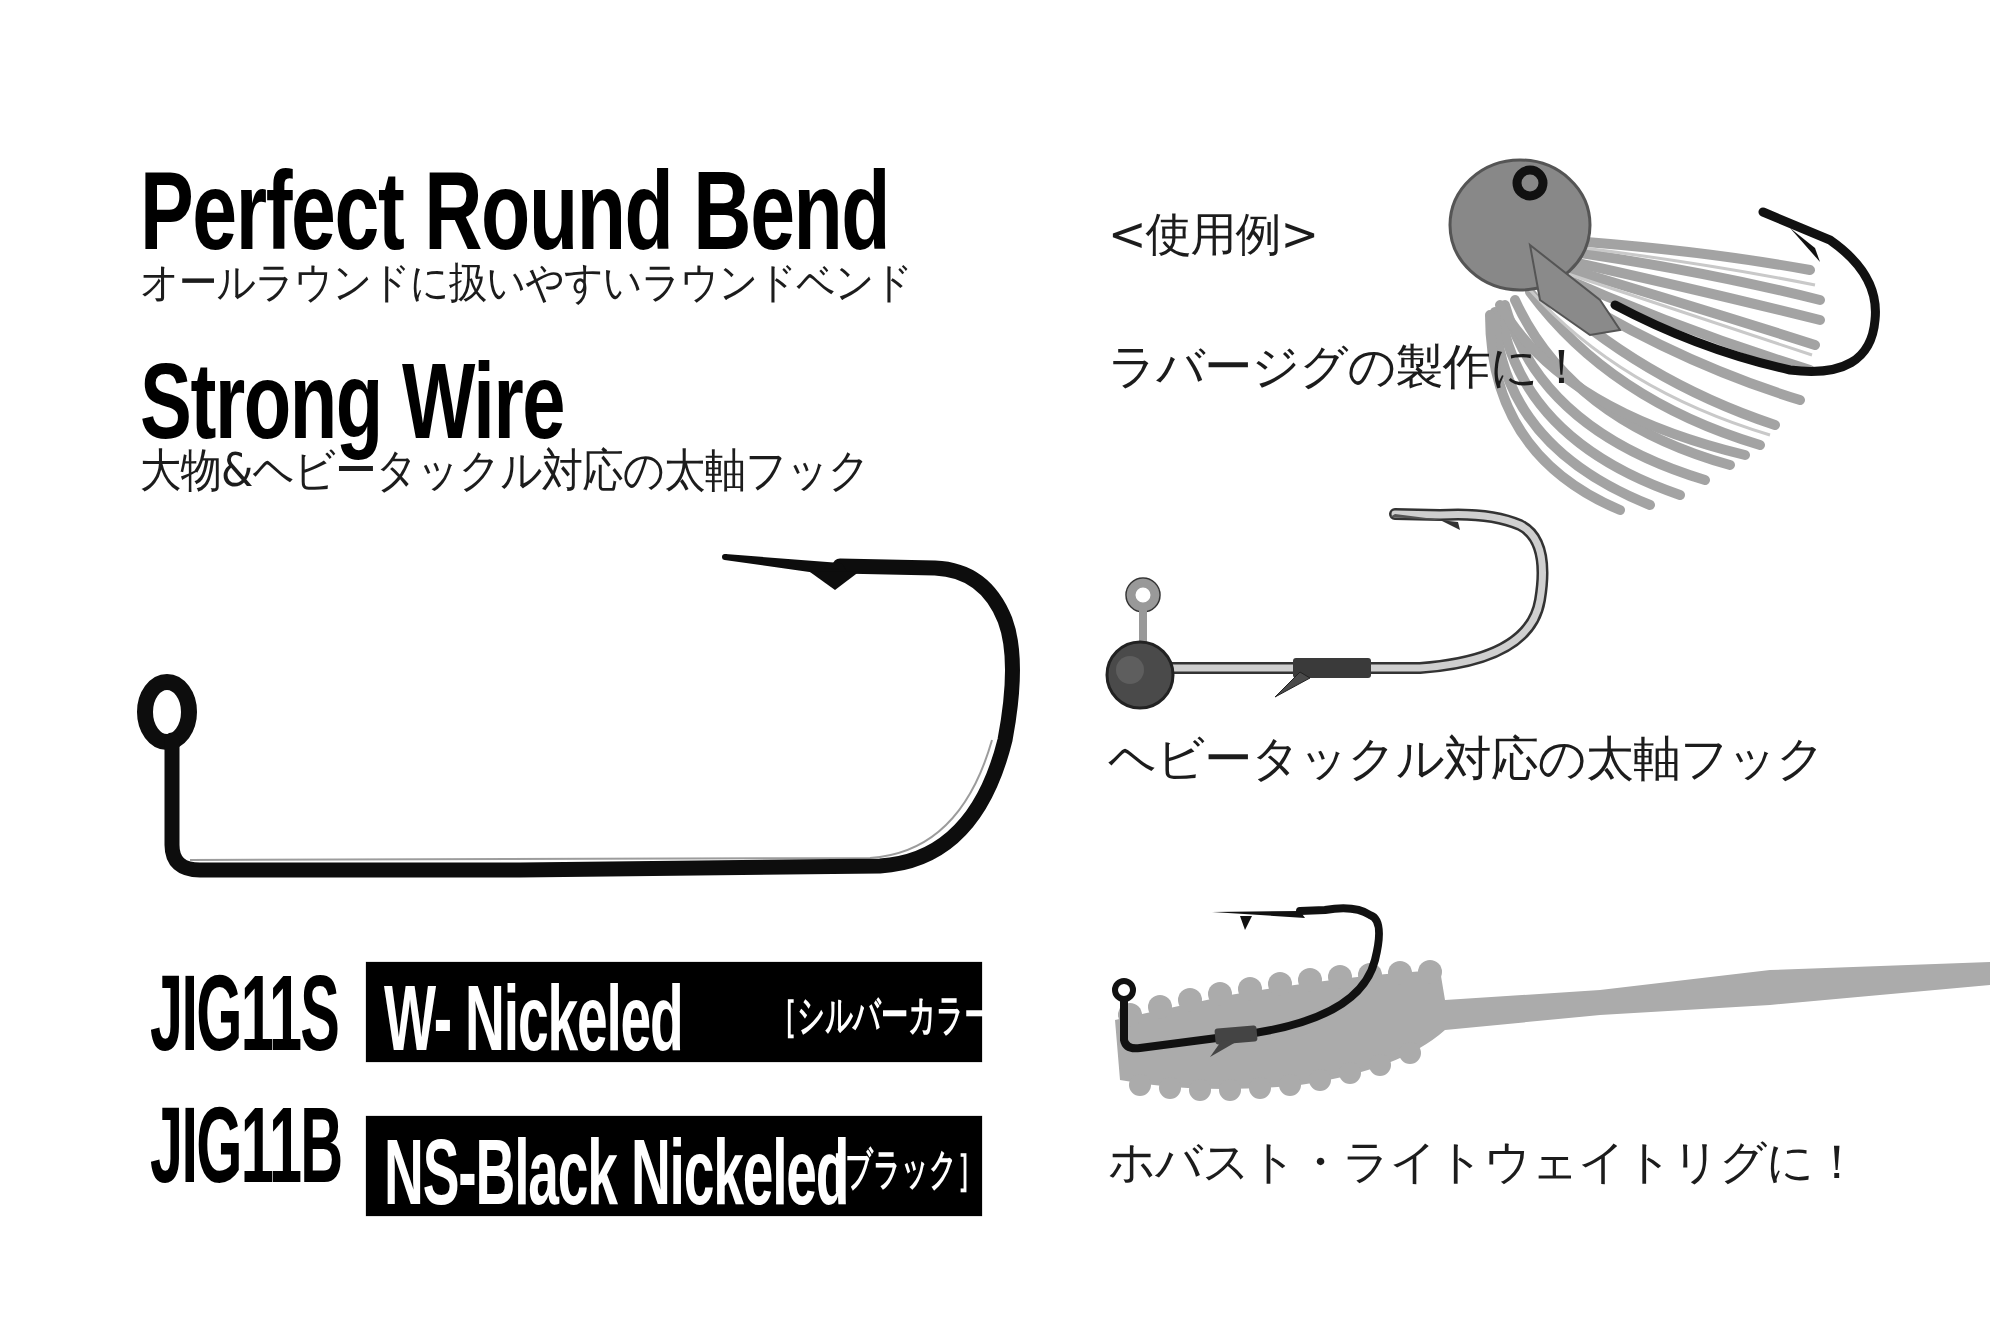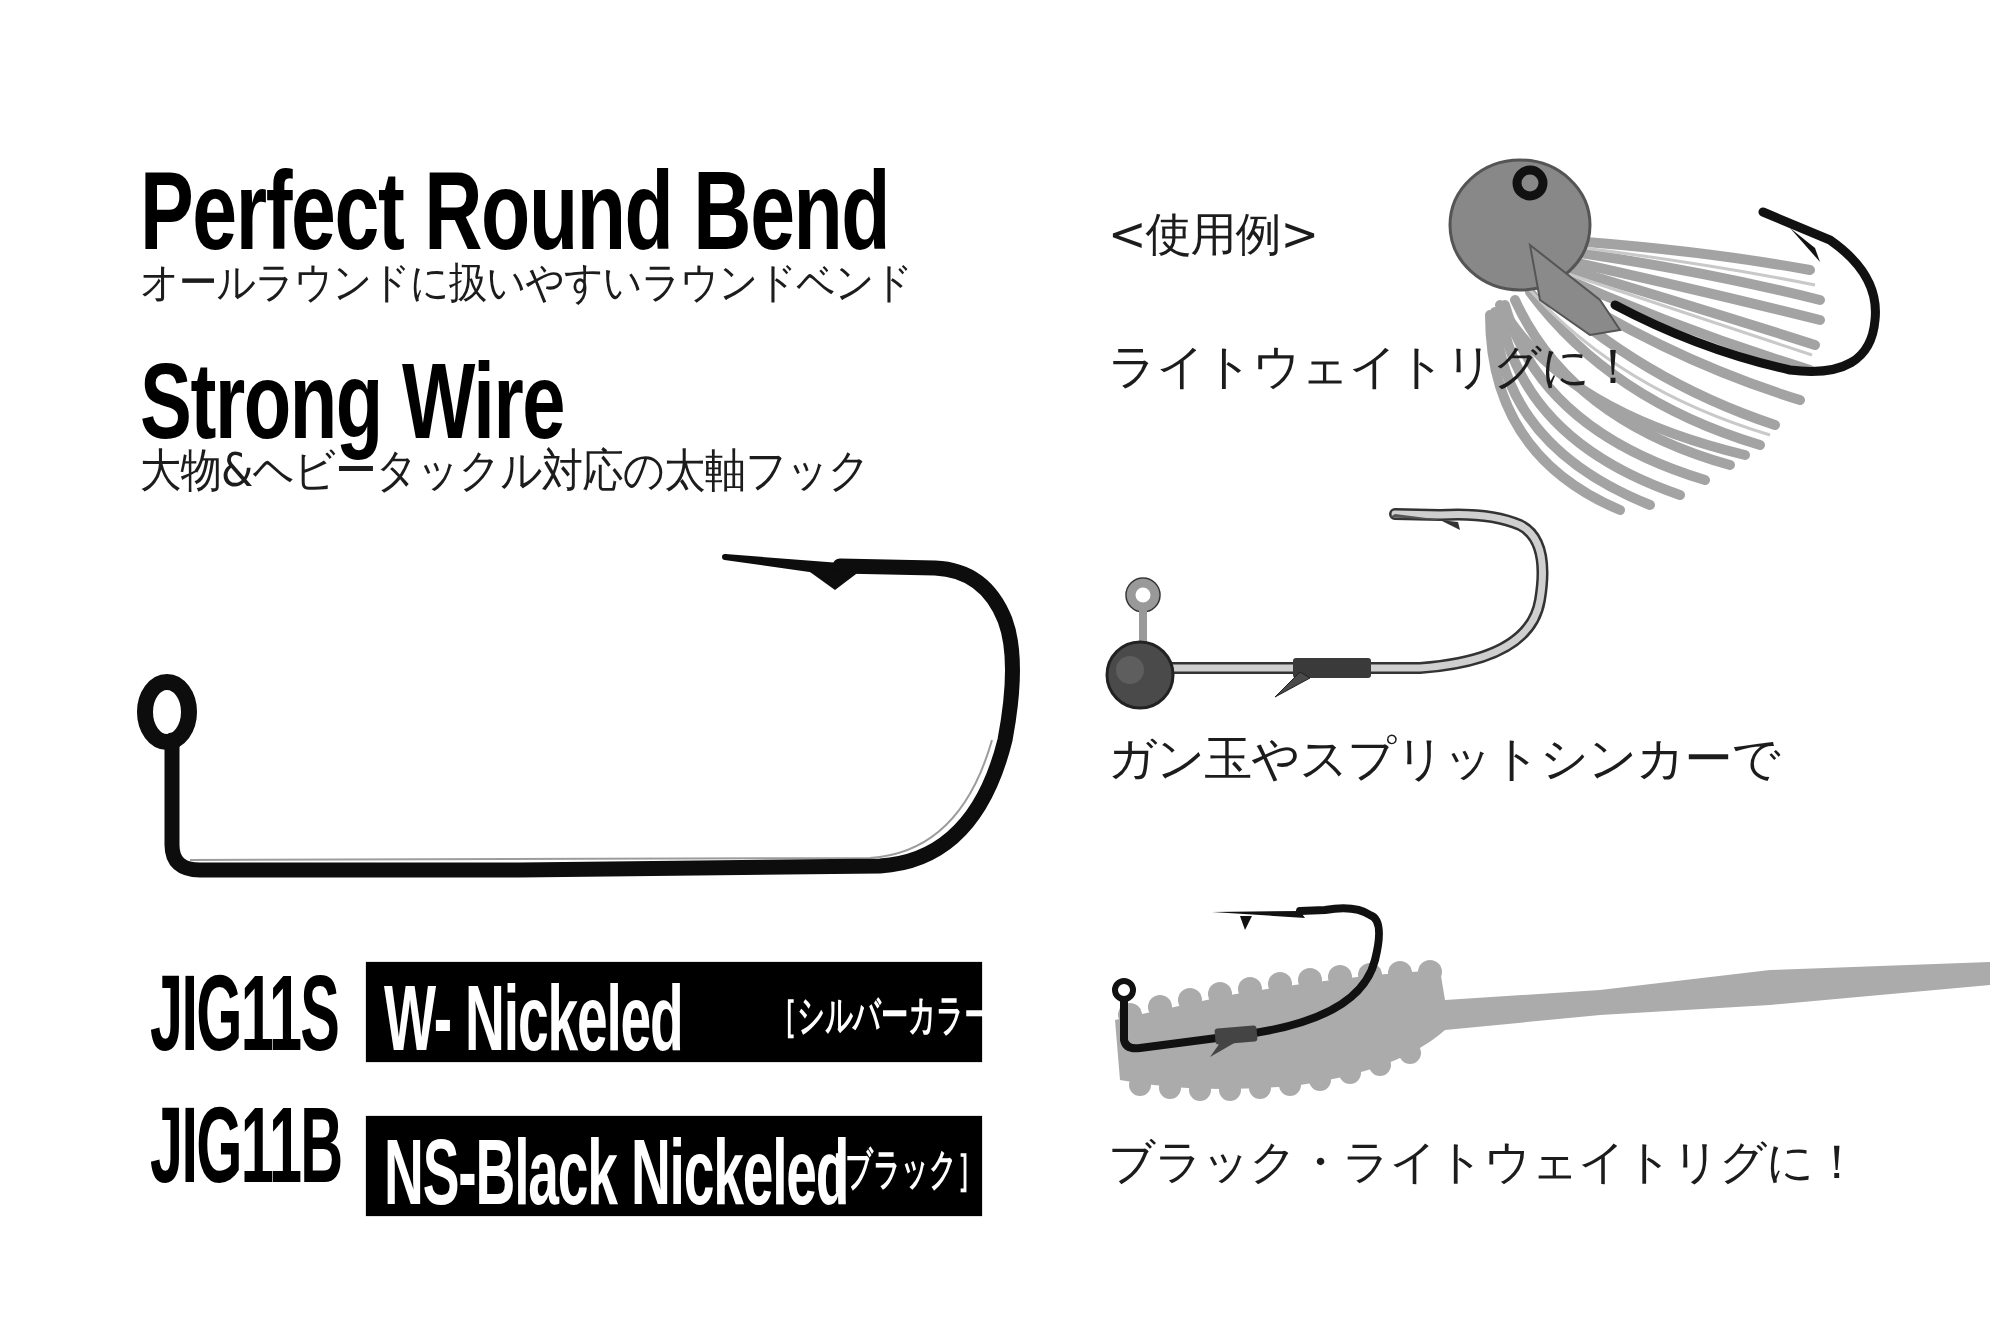--- a/index.html
+++ b/index.html
@@ -97,42 +97,42 @@
 
   <ellipse cx="1520" cy="225" rx="70" ry="65" fill="#888" stroke="#555" stroke-width="3"></ellipse>
   <path d="M1530 245 L1600 300 L1620 330 L1590 335 L1540 300 Z" fill="#8a8a8a" stroke="#555" stroke-width="2"></path>
 
   <circle cx="1530" cy="183" r="13" fill="none" stroke="#111" stroke-width="9"></circle>
 
   <path d="M1615 305 Q1700 350 1790 370 Q1870 380 1875 320 Q1880 275 1830 240 L1763 212" fill="none" stroke="#111" stroke-width="9" stroke-linecap="round"></path>
   <path d="M1790 228 L1815 248 L1820 262 Z" fill="#111"></path>
 </svg>
 <div id="t1" class="abs jp rtext">
-  <div>ライトウェイトリグに！</div>
+  <div>ラバージグの製作に！</div>
 </div>
 
 <svg style="left:0;top:0;" width="2000" height="1317">
 
   <circle cx="1143" cy="595" r="12" fill="none" stroke="#999" stroke-width="9"></circle>
   <circle cx="1143" cy="595" r="17" fill="none" stroke="#333" stroke-width="1.5"></circle>
   <line x1="1143" y1="610" x2="1143" y2="660" stroke="#999" stroke-width="8"></line>
 
   <path d="M1145 668 L1420 668 Q1530 660 1540 600 Q1550 540 1520 525 Q1490 512 1440 515 L1395 514" fill="none" stroke="#333" stroke-width="12" stroke-linecap="round"></path>
   <path d="M1145 668 L1420 668 Q1530 660 1540 600 Q1550 540 1520 525 Q1490 512 1440 515 L1395 514" fill="none" stroke="#cfcfcf" stroke-width="7" stroke-linecap="round"></path>
   <path d="M1395 514 L1390 517 L1450 521 Z" fill="#555"></path>
   <path d="M1440 520 L1460 530 L1458 522 Z" fill="#333"></path>
 
   <rect x="1293" y="658" width="78" height="20" rx="3" fill="#3a3a3a"></rect>
   <path d="M1300 672 L1275 697 L1310 678 Z" fill="#4a4a4a" stroke="#222" stroke-width="1"></path>
 
   <circle cx="1140" cy="675" r="33" fill="#4a4a4a" stroke="#222" stroke-width="3"></circle>
   <circle cx="1130" cy="670" r="14" fill="#666" opacity="0.7"></circle>
 </svg>
 <div id="t2" class="abs jp rtext">
-  <div>ガン玉やスプリットシンカーで</div>
+  <div>ヘビータックル対応の太軸フック</div>
 </div>
 
 <svg style="left:0;top:0;" width="2000" height="1317">
 
   <path d="M1115 1020 Q1160 1010 1230 995 Q1350 975 1440 970 L1445 1000 L1600 990 L1770 970 L1990 962
            L1990 985 L1770 1005 L1600 1015 L1445 1030 Q1400 1070 1300 1085 Q1200 1095 1120 1080 Z" fill="#ababab"></path>
   <g fill="#ababab">
     <circle cx="1130" cy="1015" r="12"></circle>
       <circle cx="1160" cy="1007" r="12"></circle>
       <circle cx="1190" cy="1000" r="12"></circle>
@@ -158,14 +158,14 @@
 
   <circle cx="1124" cy="990" r="9" fill="none" stroke="#111" stroke-width="6"></circle>
   <path d="M1124 1000 L1124 1040 Q1126 1050 1140 1048 L1240 1035 Q1360 1020 1375 960 Q1385 920 1370 915
            Q1355 905 1325 910 L1300 911" fill="none" stroke="#111" stroke-width="8" stroke-linecap="round"></path>
   <path d="M1300 911 L1212 912 L1305 918 Z" fill="#111"></path>
   <path d="M1240 916 L1245 930 L1252 916 Z" fill="#111"></path>
   <rect x="1215" y="1027" width="42" height="16" rx="3" fill="#444" transform="rotate(-5 1236 1035)"></rect>
   <path d="M1222 1040 L1210 1057 L1236 1042 Z" fill="#444"></path>
 </svg>
 <div id="t3" class="abs jp rtext">
-  <div>ブラック・ライトウェイトリグに！</div>
+  <div>ホバスト・ライトウェイトリグに！</div>
 </div>
 
 </body></html>

